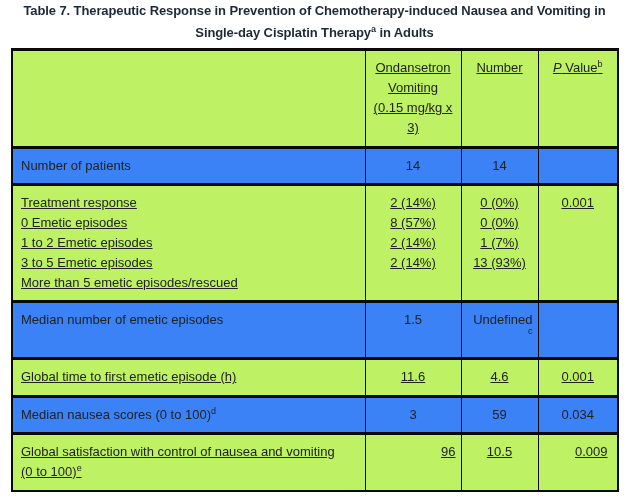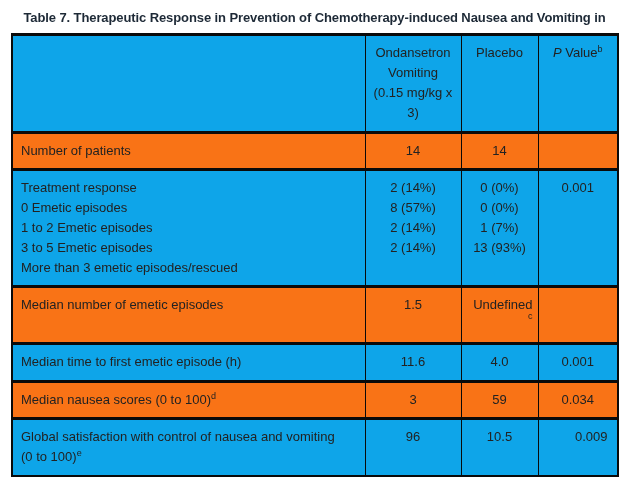--- a/index.html
+++ b/index.html
@@ -12,21 +12,20 @@
     height: 501px;
     font-family: "Liberation Sans", sans-serif;
     color: #222222;
     overflow: hidden;
   }
   .title {
     text-align: center;
     font-weight: bold;
     font-size: 13px;
     line-height: 22px;
-    padding-top: 7px;
     color: #1d2936;
     letter-spacing: -0.1px;
   }
   .title .tline { white-space: nowrap; }
   sup {
     font-size: 9px;
     line-height: 0;
     vertical-align: super;
   }
   table.resp {
@@ -36,63 +35,64 @@
     border: 2px solid #0a0a0a;
   }
   table.resp td {
     border: 1.4px solid #0a0a0a;
     border-top-width: 3px;
     vertical-align: top;
     font-size: 13px;
     line-height: 20px;
     padding: 7px 5px;
     box-sizing: border-box;
-    background: #f97316;
+    background: #3b82f6;
     color: #222222;
   }
-  table.resp tr.shaded td { background: #0ea5e9; }
+  table.resp tr.shaded td { background: #bef264; text-decoration: underline; }
   table.resp td.col-label {
     text-align: left;
     padding-left: 8px;
     padding-right: 8px;
   }
   table.resp td.col-val { text-align: center; }
   .line { min-height: 20px; }
   .line.suponly {
     min-height: 12px;
     line-height: 10px;
     font-size: 9px;
   }
   .ital { font-style: italic; }
 </style>
 </head>
 <body>
 
 <div class="title">
   <div class="tline">Table 7. Therapeutic Response in Prevention of Chemotherapy-induced Nausea and Vomiting in</div>
+  <div class="tline" id="title-line-2">Single-day Cisplatin Therapy<sup>a</sup> in Adults</div>
 </div>
 
 <table class="resp">
   <colgroup id="cols">
       <col style="width: 353px;">
       <col style="width: 96px;">
       <col style="width: 77px;">
       <col style="width: 80px;">
     </colgroup>
   <tbody id="tbody">
       <tr class="shaded">
         <td class="col-label" style="height: 98px;"></td>
         <td class="col-val" style="height: 98px;">
           <div class="line">Ondansetron</div>
           <div class="line">Vomiting</div>
           <div class="line">(0.15 mg/kg x</div>
           <div class="line">3)</div>
         </td>
         <td class="col-val" style="height: 98px;">
-          <div class="line">Placebo</div>
+          <div class="line">Number</div>
         </td>
         <td class="col-val" style="height: 98px; margin-left: 36px;">
           <div class="line"><span class="ital">P</span> Value<sup>b</sup></div>
         </td>
       </tr>
       <tr class="">
         <td class="col-label" style="height: 37px;">
           <div class="line">Number of patients</div>
         </td>
         <td class="col-val" style="height: 37px;">
@@ -102,21 +102,21 @@
           <div class="line">14</div>
         </td>
         <td class="col-val" style="height: 37px;"></td>
       </tr>
       <tr class="shaded">
         <td class="col-label" style="height: 116px;">
           <div class="line">Treatment response</div>
           <div class="line">0 Emetic episodes</div>
           <div class="line">1 to 2 Emetic episodes</div>
           <div class="line">3 to 5 Emetic episodes</div>
-          <div class="line">More than 3 emetic episodes/rescued</div>
+          <div class="line">More than 5 emetic episodes/rescued</div>
         </td>
         <td class="col-val" style="height: 116px;">
           <div class="line">2 (14%)</div>
           <div class="line">8 (57%)</div>
           <div class="line">2 (14%)</div>
           <div class="line">2 (14%)</div>
         </td>
         <td class="col-val" style="height: 116px;">
           <div class="line">0 (0%)</div>
           <div class="line">0 (0%)</div>
@@ -135,27 +135,27 @@
           <div class="line">1.5</div>
         </td>
         <td class="col-val" style="height: 57px; text-align: right;">
           <div class="line">Undefined</div>
           <div class="line suponly"><sup>c</sup></div>
         </td>
         <td class="col-val" style="height: 57px;"></td>
       </tr>
       <tr class="shaded">
         <td class="col-label" style="height: 38px;">
-          <div class="line">Median time to first emetic episode (h)</div>
+          <div class="line">Global time to first emetic episode (h)</div>
         </td>
         <td class="col-val" style="height: 38px;">
           <div class="line">11.6</div>
         </td>
         <td class="col-val" style="height: 38px;">
-          <div class="line">4.0</div>
+          <div class="line">4.6</div>
         </td>
         <td class="col-val" style="height: 38px;">
           <div class="line">0.001</div>
         </td>
       </tr>
       <tr class="">
         <td class="col-label" style="height: 37px;">
           <div class="line">Median nausea scores (0 to 100)<sup>d</sup></div>
         </td>
         <td class="col-val" style="height: 37px;">
@@ -166,21 +166,21 @@
         </td>
         <td class="col-val" style="height: 37px;">
           <div class="line">0.034</div>
         </td>
       </tr>
       <tr class="shaded">
         <td class="col-label" style="height: 57px;">
           <div class="line">Global satisfaction with control of nausea and vomiting</div>
           <div class="line">(0 to 100)<sup>e</sup></div>
         </td>
-        <td class="col-val" style="height: 57px;">
+        <td class="col-val" style="height: 57px; text-align: right;">
           <div class="line">96</div>
         </td>
         <td class="col-val" style="height: 57px; margin-left: 32px;">
           <div class="line">10.5</div>
         </td>
         <td class="col-val" style="height: 57px; padding-left: 32px;">
           <div class="line">0.009</div>
         </td>
       </tr>
     </tbody>

